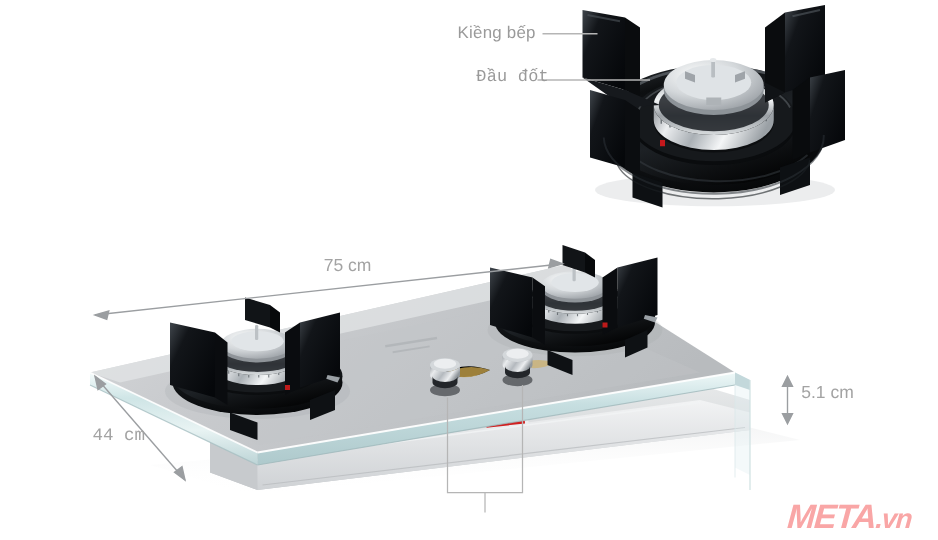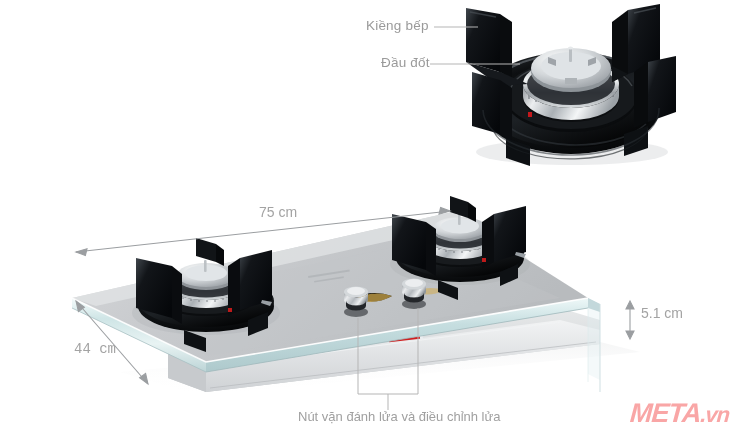--- a/index.html
+++ b/index.html
@@ -371,27 +371,26 @@
     </g>
 
     <g stroke="#b5b5b5" stroke-width="1" fill="none">
       <path d="M358 318 L358 394 L418 394 L418 308"></path>
       <path d="M388 394 L388 410"></path>
     </g>
   </svg>
 
   <div class="lbl" style="left:366px;top:18px;">Kiềng bếp</div>
 
-  <div class="lbl" style="left:381px;top:55px;">Đầu đốt</div>
+  <div class="lbl" style="left:381px;top:55px;font-family:Liberation Mono, monospace;">Đầu đốt</div>
 
   <div class="dim" style="left:259px;top:204px;text-align:right;">75 cm</div>
 
   <div class="dim" style="left:74px;top:341px;font-family:Liberation Mono, monospace;">44 cm</div>
 
   <div class="dim" style="left:641px;top:305px;">5.1 cm</div>
 
-  <div class="cap" style="left:298px;top:409px;">Nút vặn đánh lửa và điều chỉnh lửa</div>
 
   <div id="logo">
     <span>META</span><span class="tld">.vn</span>
   </div>
 
 </div>
 
 </body></html>

